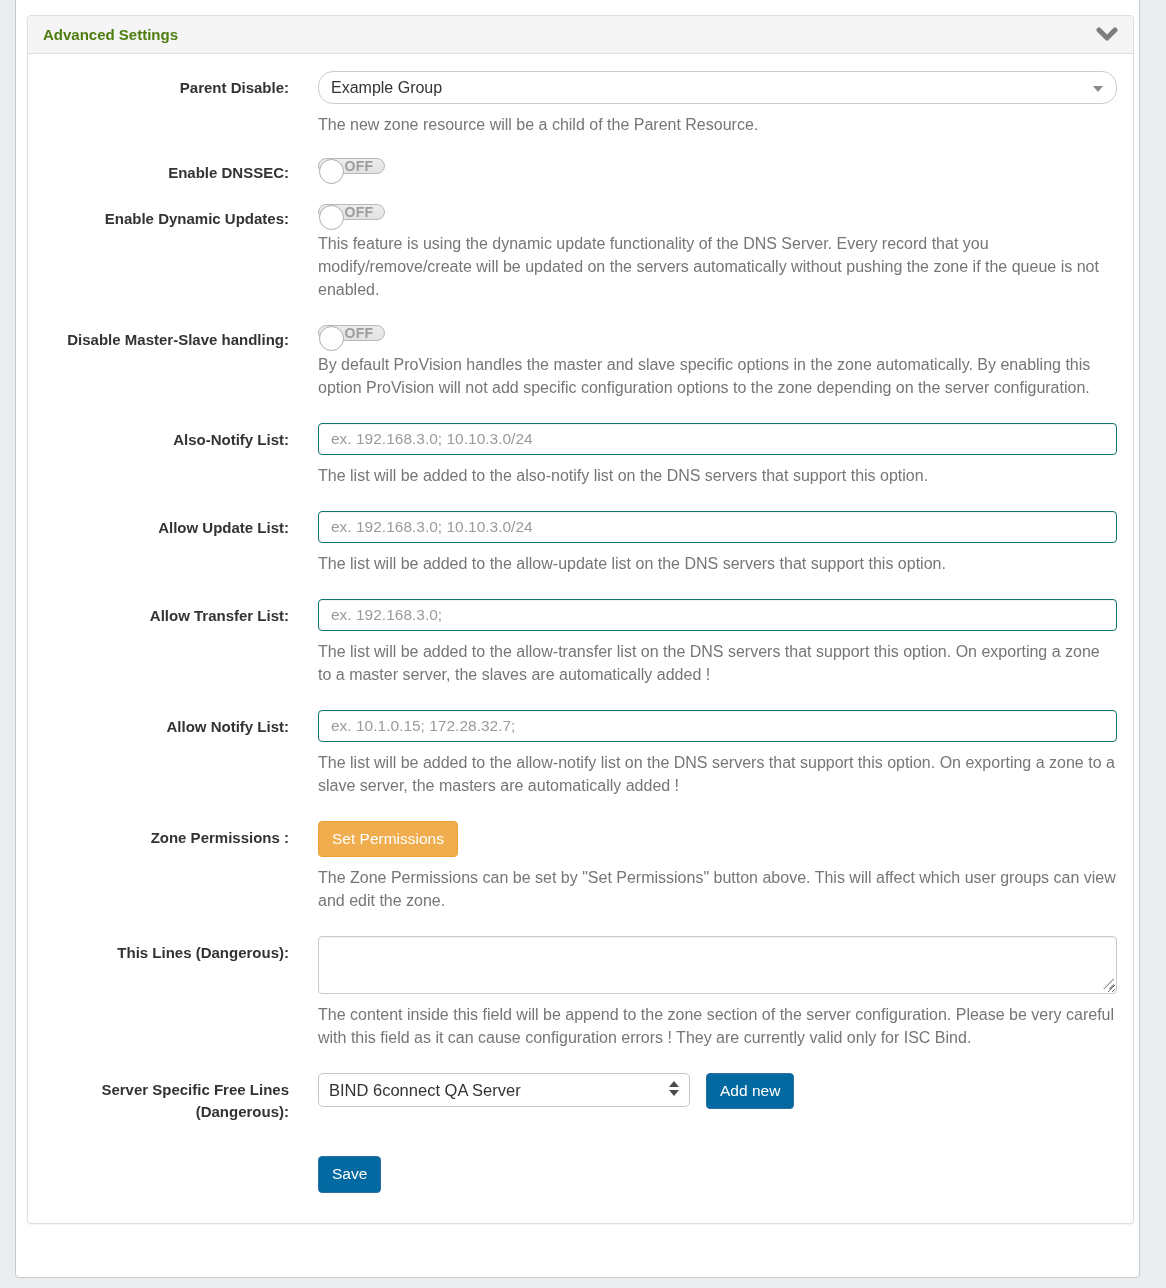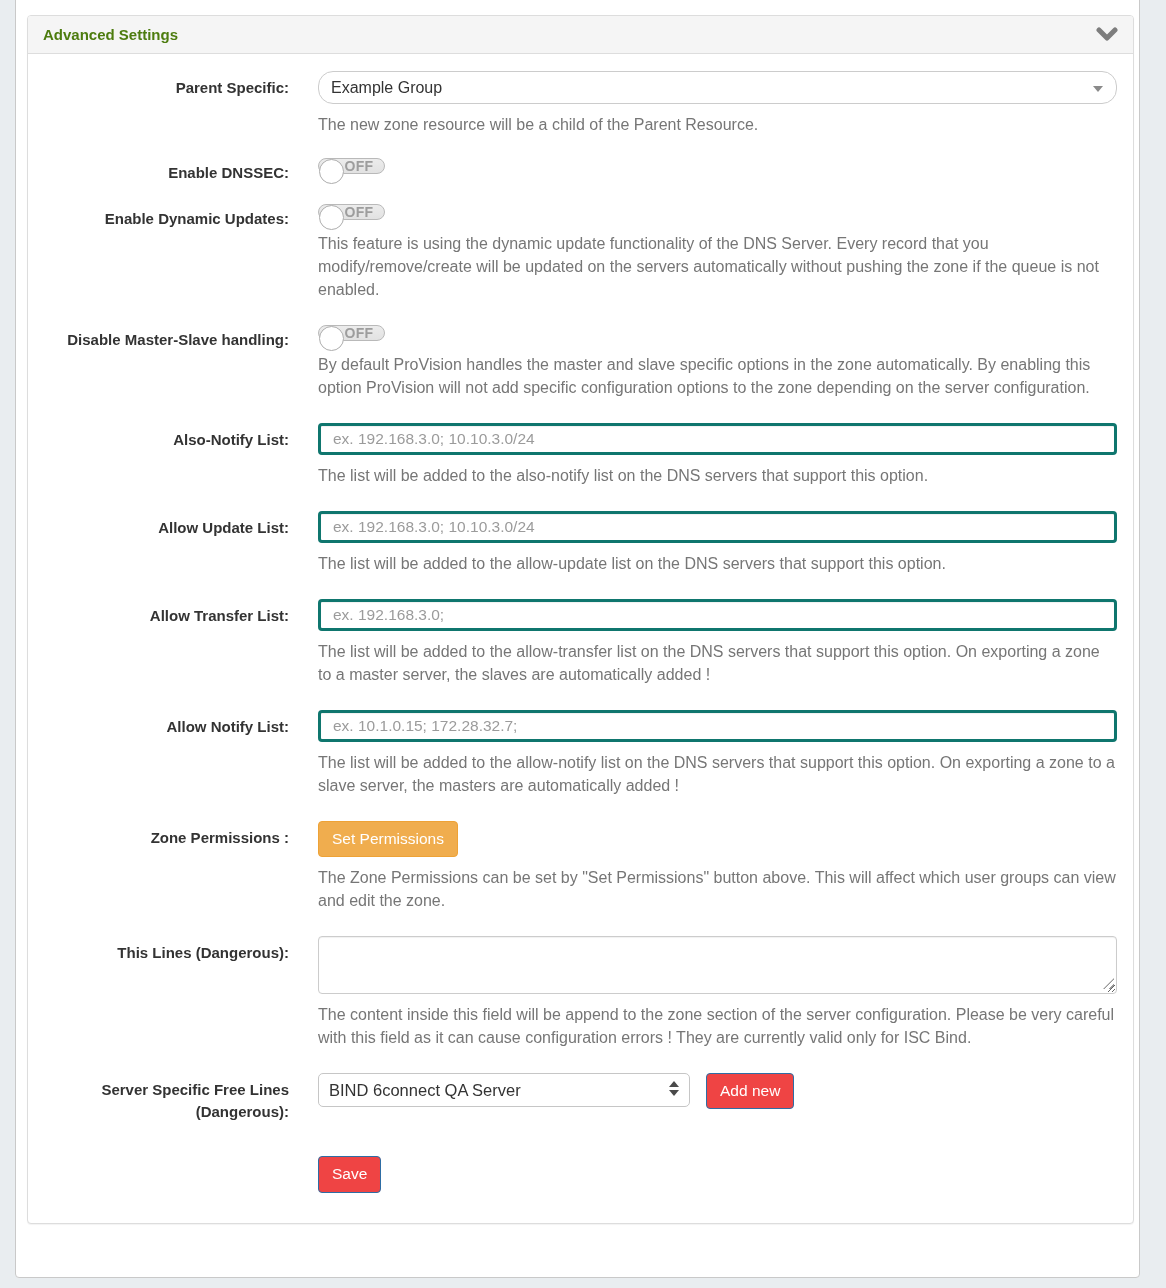--- a/index.html
+++ b/index.html
@@ -64,21 +64,21 @@
   .help {
     color: #767676;
     font-size: 16px;
     line-height: 23px;
     margin-top: 9px;
   }
 
   .text-input {
     width: 100%;
     height: 32px;
-    border: 3px solid #0f766e;
+    border: 1px solid #0f766e;
     border-radius: 4px;
     padding: 6px 12px;
     font-size: 15.5px;
     font-family: "Liberation Sans", "DejaVu Sans", sans-serif;
     color: #555;
     background: #fff;
     box-shadow: inset 0 1px 1px rgba(0,0,0,.06);
   }
   .text-input::placeholder { color: #9b9b9b; opacity: 1; }
 
@@ -143,21 +143,21 @@
     border-radius: 4px;
     font-size: 15.5px;
     font-family: "Liberation Sans", "DejaVu Sans", sans-serif;
     padding: 7px 13px;
     color: #fff;
     border: 1px solid transparent;
     cursor: pointer;
     line-height: 1.3;
   }
   .btn-warning { background: #f0ad4e; border-color: #eea236; }
-  .btn-primary { background: #ef4444; border-color: #2e6da4; }
+  .btn-primary { background: #0369a1; border-color: #2e6da4; }
 
   .textarea-wrap { position: relative; width: 100%; }
   .free-lines-textarea {
     width: 100%;
     height: 58px;
     border: 1px solid #ccc;
     border-radius: 4px;
     resize: vertical;
     background: #fff;
     box-shadow: inset 0 1px 1px rgba(0,0,0,.06);
@@ -227,21 +227,21 @@
     <div class="panel-header">
       <span class="panel-title">Advanced Settings</span>
       <svg class="chevron" viewBox="0 0 22 16">
         <path d="M3 3 L11 11 L19 3" fill="none" stroke="#7d7d7d" stroke-width="5" stroke-linecap="round" stroke-linejoin="round"></path>
       </svg>
     </div>
 
     <div class="panel-body">
 
       <div class="row mb-med">
-        <div class="row-label">Parent Specific:</div>
+        <div class="row-label">Parent Disable:</div>
         <div>
           <div class="fake-select">
             <span>Example Group</span>
             <span class="caret-down"></span>
           </div>
           <div class="help">The new zone resource will be a child of the Parent Resource.</div>
         </div>
       </div>
 
       <div class="row mb-tight">

